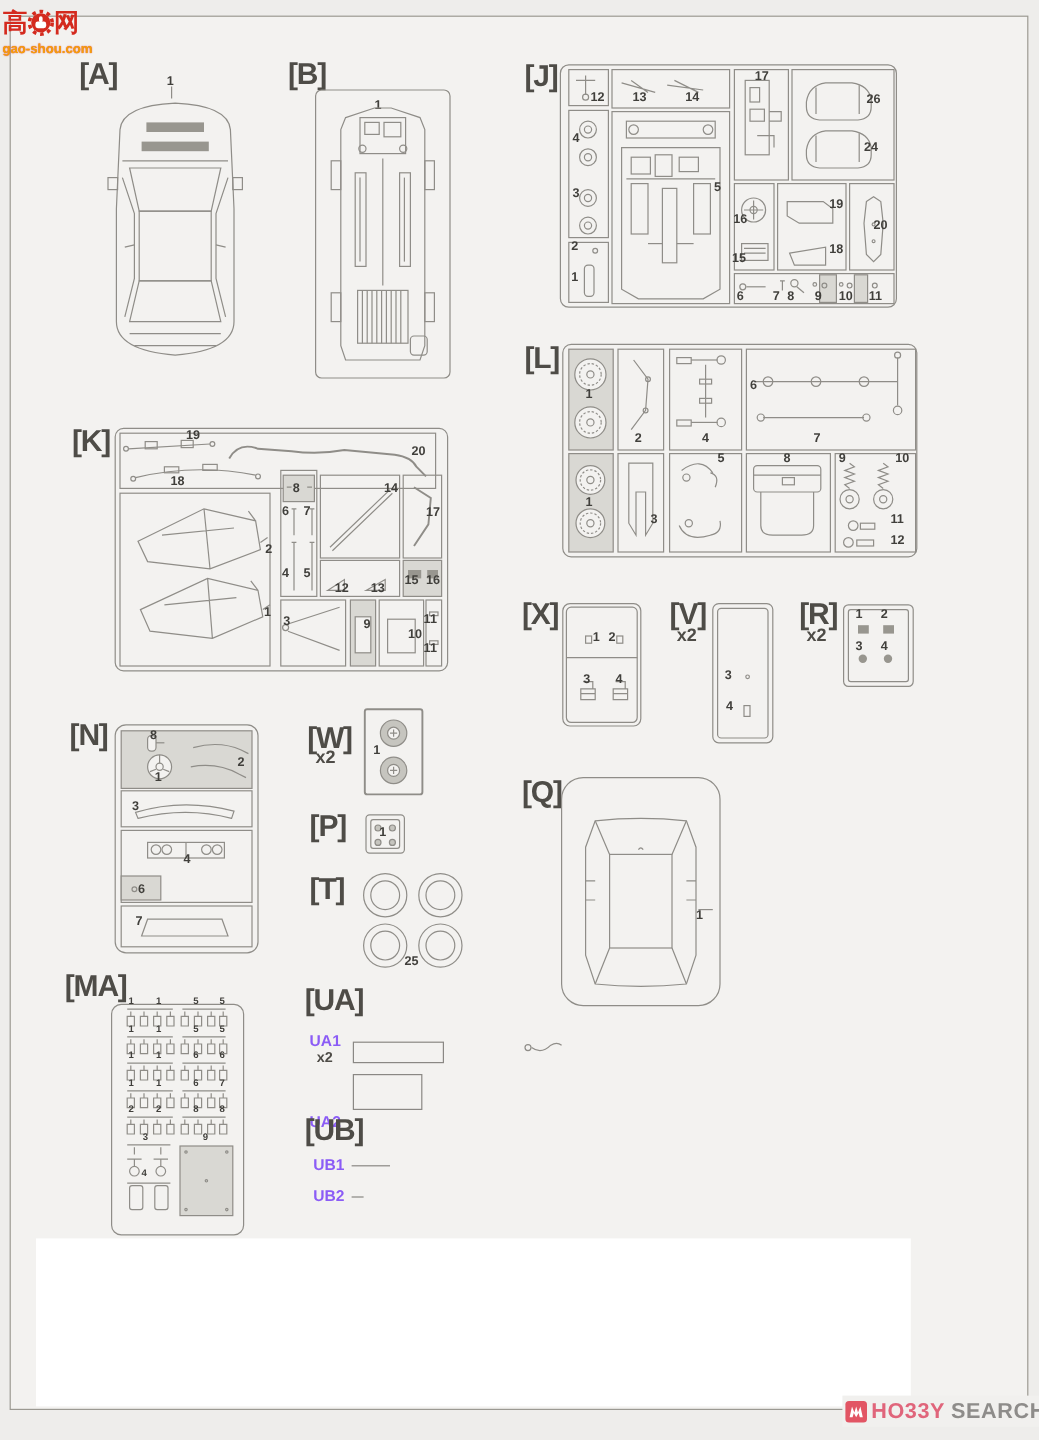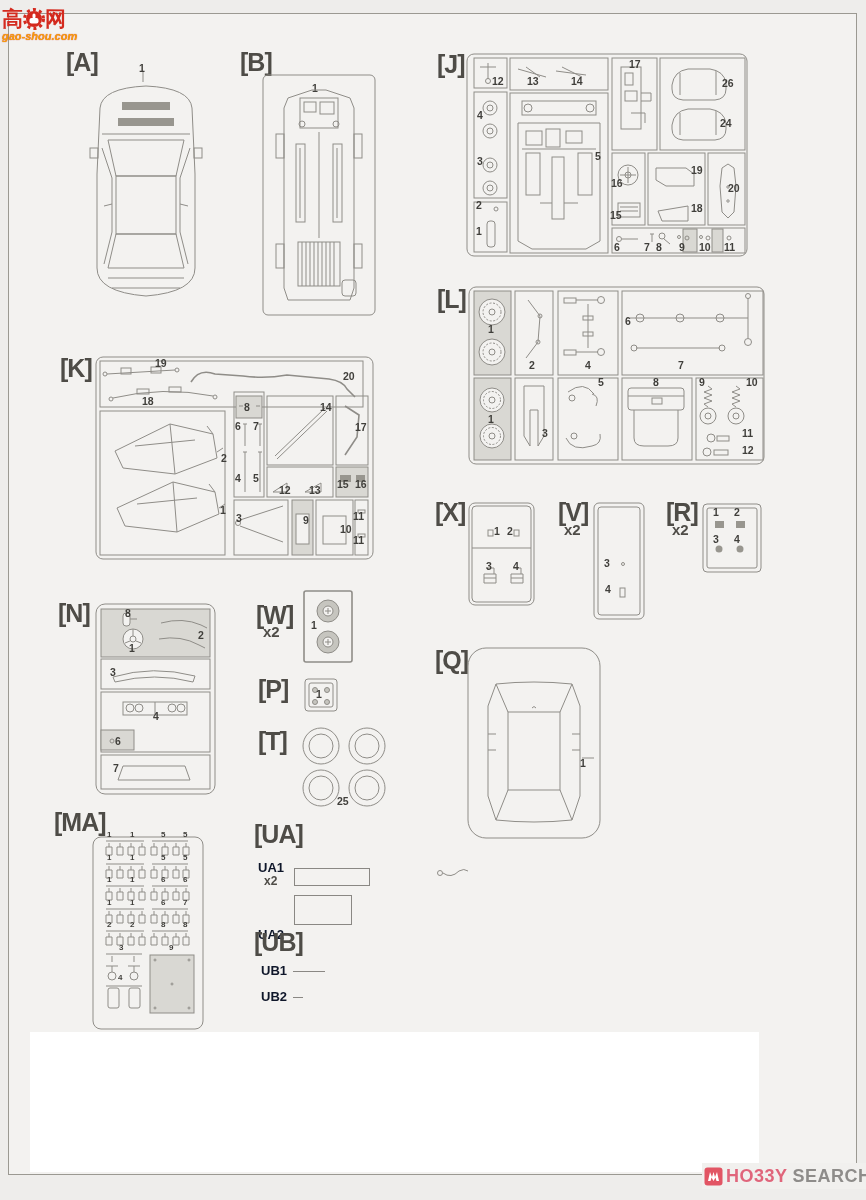--- a/index.html
+++ b/index.html
@@ -2,35 +2,35 @@
 <html><head>
 <meta charset="utf-8">
 <style>
   html,body{margin:0;padding:0;background:#e9e8e6;font-family:"Liberation Sans",sans-serif;}
   #page{position:relative;width:866px;height:1200px;overflow:hidden;background:#eeedeb;}
   .abs{position:absolute;}
   .sl{position:absolute;font-weight:bold;font-size:25px;color:#4e4c47;letter-spacing:-1px;line-height:1;}
   .x2{position:absolute;font-weight:bold;font-size:15px;color:#4e4c47;line-height:1;}
   .pn{position:absolute;font-weight:bold;font-size:10.5px;color:#403f3b;line-height:1;}
   .pn8{font-size:8px;}
-  .ualbl{position:absolute;font-weight:bold;font-size:13px;color:#0f172a;line-height:1;}
+  .ualbl{position:absolute;font-weight:bold;font-size:13px;color:#8b5cf6;line-height:1;}
   .frag{position:absolute;font-size:9px;color:#8a8781;white-space:nowrap;}
   svg.d{position:absolute;overflow:visible;}
   .d path,.d line,.d rect,.d circle,.d polyline,.d ellipse{stroke:#8f8d88;fill:none;stroke-width:1;}
   .d .sh{fill:#d9d8d3;}
   .d .dk{fill:#98968f;stroke:none;}
   .d .wf{fill:#c6c5bf;}
   .d .lt{fill:#f3f2f0;}
   .d .th{stroke-width:1.6;}
   #topbox{position:absolute;left:8px;top:0;width:847px;height:13px;border:1px solid #9b9992;border-top:none;background:#f2f1ef;}
   #mainbox{position:absolute;left:8px;top:13px;width:847px;height:1160px;border:1px solid #9b9992;background:#f3f2f0;}
   #whitepatch{position:absolute;left:30px;top:1032px;width:729px;height:140px;background:#ffffff;}
   #watermark{position:absolute;left:2px;top:8px;line-height:1;}
   #watermark .cjk{font-weight:bold;font-size:21px;color:#d42a1e;}
-  #watermark .dom{display:block;font-weight:bold;font-size:11px;color:#f59f0a;text-shadow:0 0 1px #d42a1e;margin-top:1px;font-style:italic;}
+  #watermark .dom{display:block;font-weight:bold;font-size:11px;color:#f59f0a;text-shadow:0 0 1px #d42a1e;margin-top:6px;}
   #logo{position:absolute;left:702px;top:1163px;height:26px;display:flex;align-items:center;gap:3px;background:#f1f0ee;padding:0 2px;}
   #logo .brand{font-weight:bold;font-size:18px;color:#e0657b;letter-spacing:0.5px;}
   #logo .suffix{font-weight:bold;font-size:18px;color:#8e8c8a;letter-spacing:0.5px;margin-left:2px;}
   .uline{position:absolute;background:#8a8884;height:1px;}
   .uarect{position:absolute;border:1px solid #8a8884;background:#f3f2f0;}
 </style>
 </head>
 <body>
 
 <div id="page">

